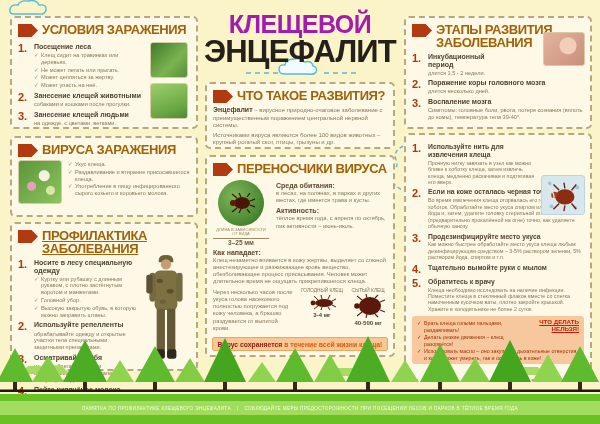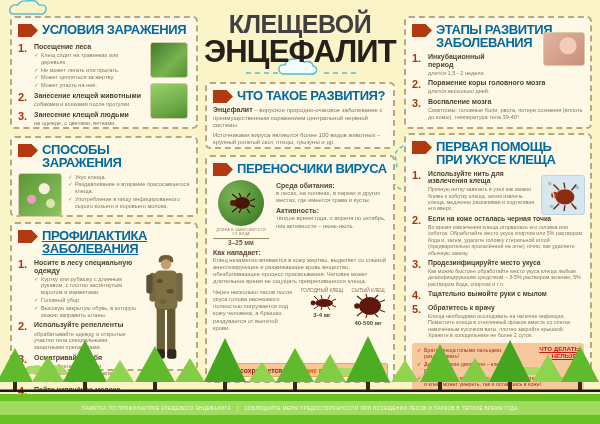--- a/index.html
+++ b/index.html
@@ -14,34 +14,34 @@
     position: absolute; background: #fdf9e6;
     border: 2px dashed #b7a87e; border-radius: 5px;
     padding: 5px 6px; z-index: 2;
   }
   .hdr { display: flex; align-items: flex-start; gap: 4px; margin-bottom: 3px; }
   .tag {
     width: 20px; height: 13px; background: #b23a10; flex: 0 0 auto; margin-top: 1px;
     clip-path: polygon(0 0, 68% 0, 100% 50%, 68% 100%, 0 100%);
   }
   .hdr h2 {
-    font-size: 13px; line-height: 1.02; color: #0369a1;
+    font-size: 13px; line-height: 1.02; color: #a16207;
     letter-spacing: -0.4px; font-weight: bold;
   }
   .item { display: flex; gap: 4px; margin-top: 3px; }
   .num { font-size: 11px; font-weight: bold; color: #a8390e; line-height: 1; width: 12px; flex: 0 0 auto; }
   .ibody { flex: 1; min-width: 0; }
   .ittl { font-size: 7px; font-weight: bold; color: #504130; line-height: 1.15; }
   .sub { font-size: 5.6px; color: #86765a; line-height: 1.22; margin-top: 1px; }
   .chk { font-size: 5.6px; color: #86765a; line-height: 1.22; padding-left: 7px; position: relative; margin-top: 1px;}
   .chk::before { content: "✓"; position: absolute; left: 0; top: 0; color: #86765a; }
   .photo { border-radius: 3px; border: 1px solid #d8cba6; }
   
   .title { position: absolute; left: 200px; top: 12px; width: 200px; text-align: center; z-index: 2; }
-  .title .t1 { font-size: 25px; font-weight: bold; color: #404040; letter-spacing: -0.5px; line-height: 1; }
+  .title .t1 { font-size: 25px; font-weight: bold; color: #a21caf; letter-spacing: -0.5px; line-height: 1; }
   .title .t2 { font-size: 31px; font-weight: bold; color: #26201a; letter-spacing: -0.8px; line-height: 0.95; }
   
   #box-conditions { left: 10px; top: 16px; width: 188px; height: 113px; }
   #box-conditions .cols { display: flex; gap: 5px; }
   #box-conditions .txt { flex: 1; min-width: 0; }
   #box-conditions .pcol { width: 40px; flex: 0 0 auto; display: flex; flex-direction: column; gap: 5px; padding-top: 2px; }
   .ph-foliage { width: 38px; height: 36px; background: linear-gradient(135deg,#3f7a2b,#7ab34f 60%,#55903a); }
   .ph-walk { width: 38px; height: 36px; background: linear-gradient(160deg,#9ccf6b,#6aa744 70%,#4c8a30); }
   #box-ways { left: 10px; top: 136px; width: 188px; height: 81px; }
   #box-ways .cols { display: flex; gap: 6px; }
@@ -61,21 +61,21 @@
   }
   .vaxbox {
     background: #f5be8c; border-radius: 3px; padding: 3px 4px;
     font-size: 7px; font-weight: bold; color: #c42b0c; line-height: 1.2; flex: 1;
   }
   .ph-syringe { width: 36px; height: 28px; flex: 0 0 auto; background: linear-gradient(135deg,#e8b9a6,#f6ddc9 60%,#dba68e); }
   
   #box-whatis { left: 205px; top: 82px; width: 190px; height: 67px; }
   #box-whatis .bodytext { font-size: 6px; color: #86765a; line-height: 1.25; margin-top: 2px; }
   #box-whatis .term { font-size: 7px; font-weight: bold; color: #504130; }
-  #box-carriers { left: 205px; top: 155px; width: 190px; height: 228px; }
+  #box-carriers { left: 205px; top: 155px; width: 190px; height: 202px; }
   #box-carriers .toprow { display: flex; gap: 7px; }
   #box-carriers .leftcol { width: 56px; flex: 0 0 auto; text-align: center; }
   .tickcircle { width: 46px; height: 46px; border-radius: 50%; margin: 1px auto 0;
     background: radial-gradient(circle at 35% 35%, #7fb557, #4c8a33 65%, #2f6323); position: relative; }
   .tickcircle svg { position: absolute; left: 9px; top: 13px; }
   .sizenote { font-size: 4px; color: #9a8a6a; line-height: 1.1; margin-top: 2px; text-transform: uppercase; }
   .sizeval { font-size: 6.5px; font-weight: bold; color: #6b5b40; border-top: 1px solid #9a8a6a; margin-top: 1px; }
   .lbl { font-size: 7px; font-weight: bold; color: #5e4630; margin-top: 3px; }
   .ctext { font-size: 5.8px; color: #86765a; line-height: 1.25; margin-top: 1px; }
   #box-carriers .botrow { display: flex; gap: 6px; margin-top: 2px; }
@@ -186,21 +186,21 @@
       <div class="pcol">
         <div class="photo ph-foliage"></div>
         <div class="photo ph-walk"></div>
       </div>
     </div>
   </section>
 
   <section class="box" id="box-ways">
     <div class="hdr">
       <span class="tag"></span>
-      <h2>СПОСОБЫ ЗАРАЖЕНИЯ</h2>
+      <h2>ВИРУСА ЗАРАЖЕНИЯ</h2>
     </div>
     <div class="cols">
       <div class="photo ph-picnic"></div>
       <div class="txt">
         <div class="chk">Укус клеща.</div>
         <div class="chk">Раздавливание и втирание присосавшегося клеща.</div>
         <div class="chk">Употребление в пищу инфицированного сырого козьего и коровьего молока.</div>
       </div>
     </div>
   </section>
@@ -397,24 +397,20 @@
       <g stroke="#6b1f0c" stroke-width="1.4" fill="none">
         <path d="M18,15 L12,9"></path>
           <path d="M24,13 L23,7"></path>
           <path d="M31,15 L36,9"></path>
         <path d="M18,29 L12,35"></path>
           <path d="M24,31 L23,37"></path>
           <path d="M31,29 L36,35"></path>
       </g>
       <path d="M2,4 Q10,14 12,19 Q14,25 8,27" stroke="#efe9da" stroke-width="1.4" fill="none"></path>
     </svg>
-    <div class="hdr">
-      <span class="tag"></span>
-      <h2>ПЕРВАЯ ПОМОЩЬ ПРИ УКУСЕ КЛЕЩА</h2>
-    </div>
     <div class="items">
       <div class="item i1">
         <span class="num">1.</span>
         <div class="ibody">
           <div class="ittl">Используйте нить для извлечения клеща</div>
           <div class="sub">Прочную нитку завязать в узел как можно ближе к хоботку клеща, затем извлечь клеща, медленно раскачивая и подтягивая его вверх.</div>
         </div>
       </div>
       <div class="item">
         <span class="num">2.</span>

